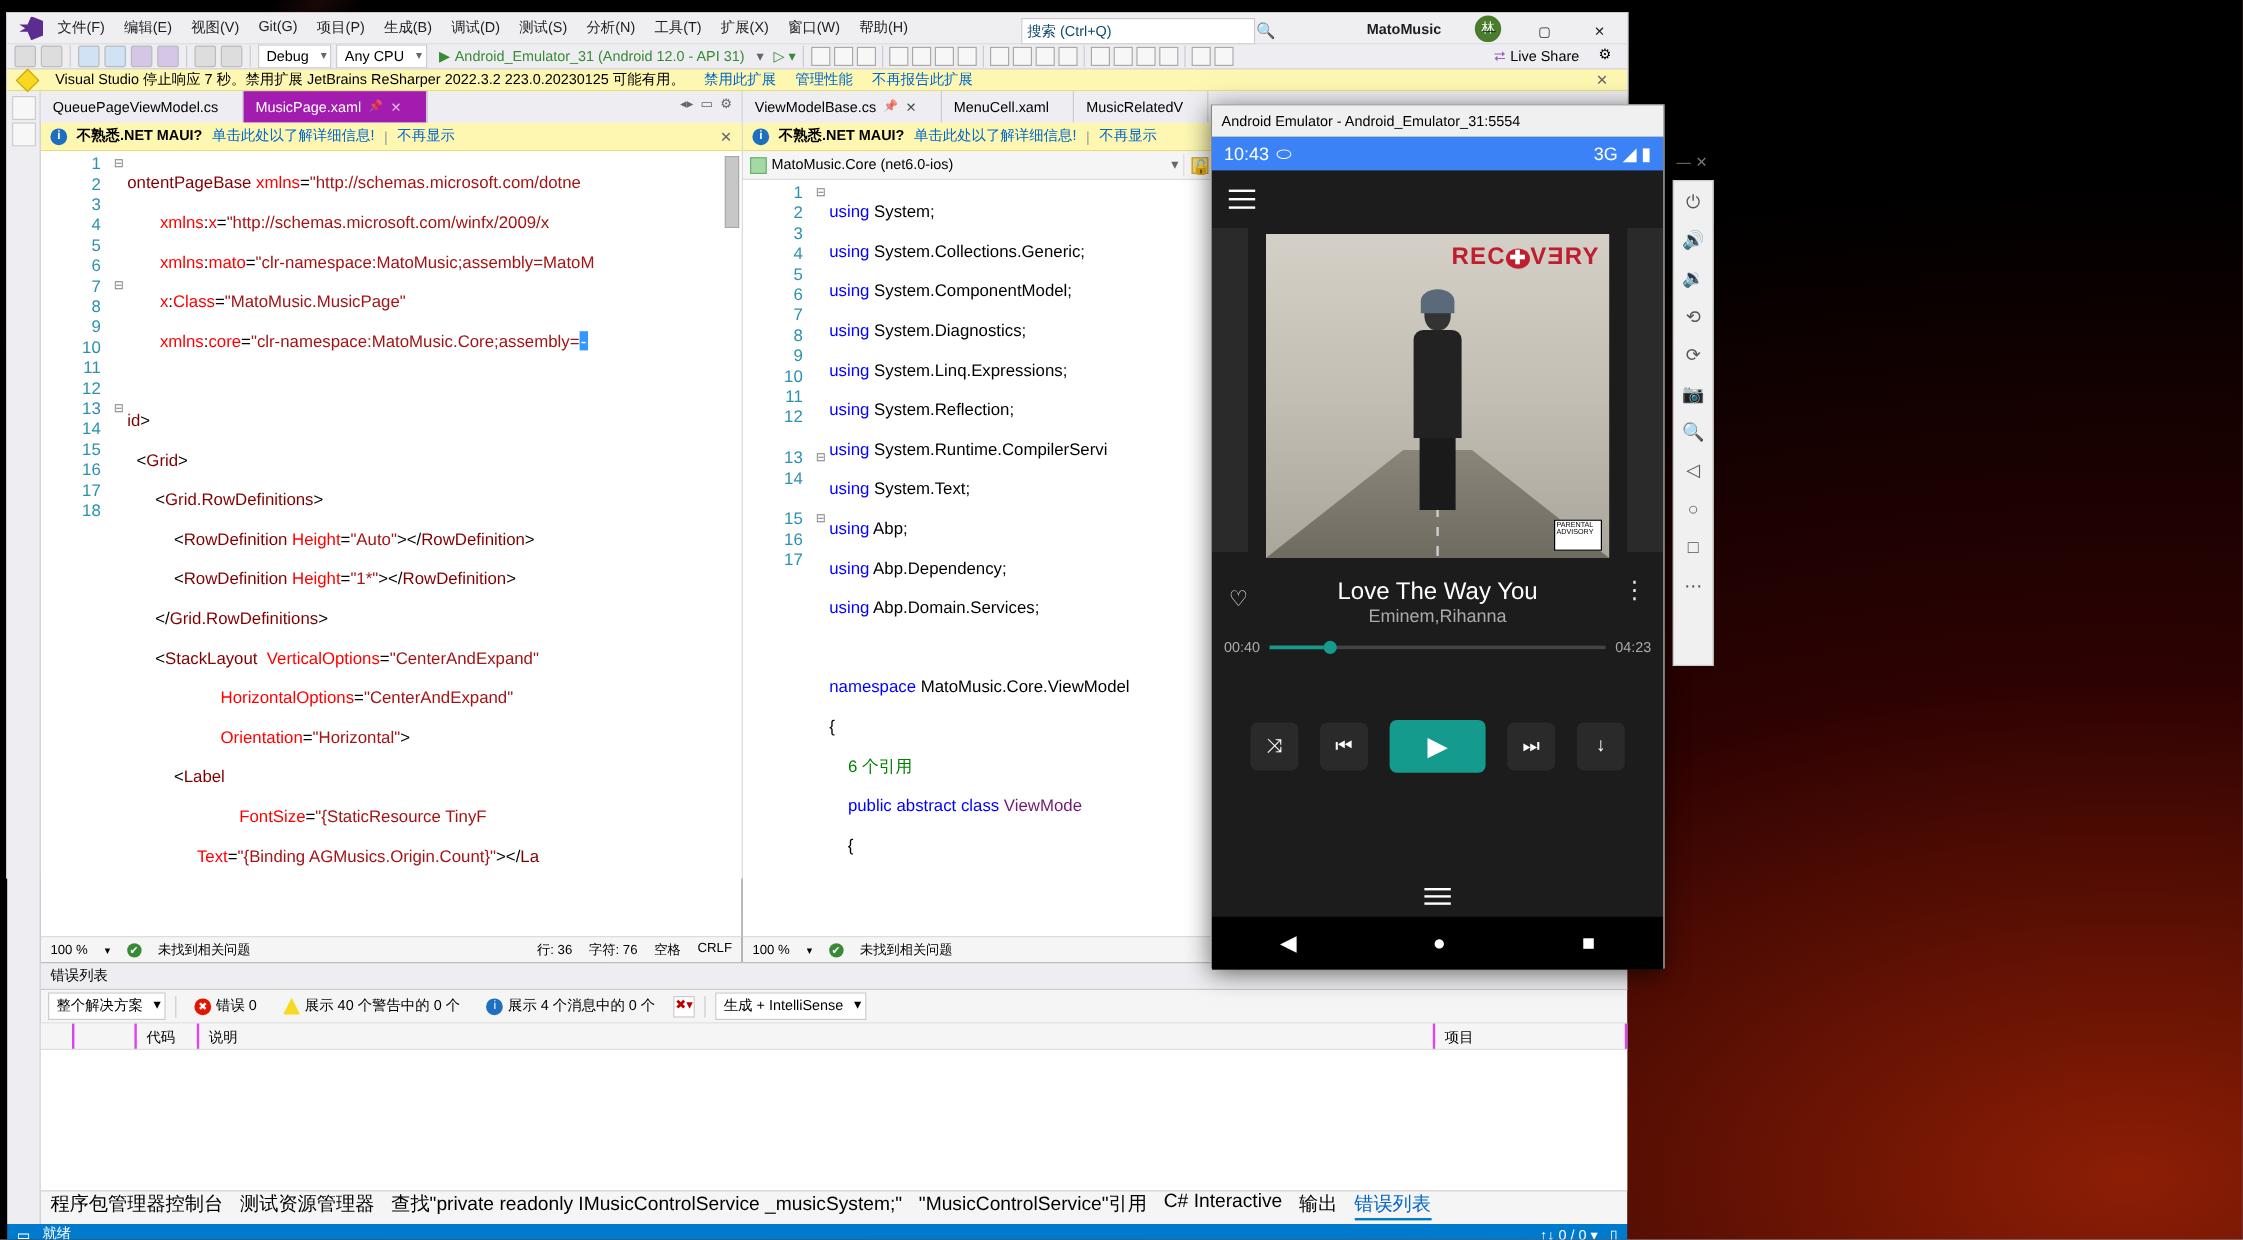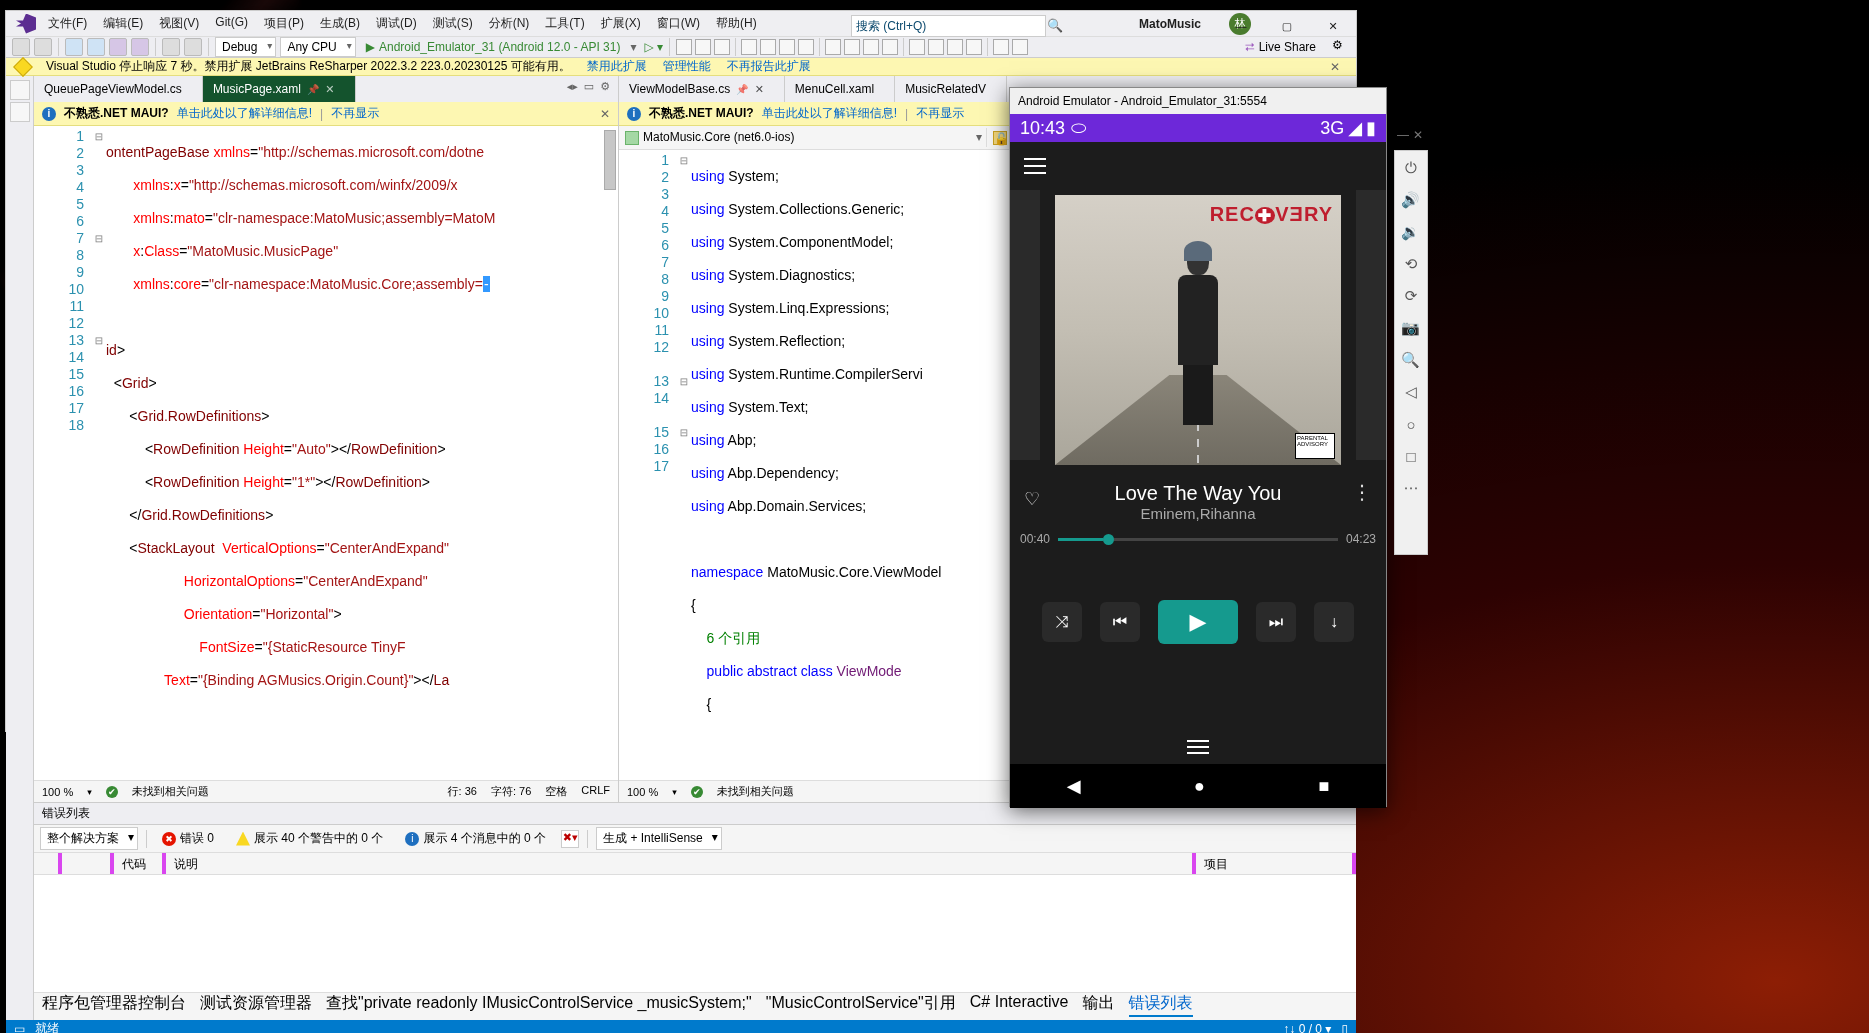--- a/index.html
+++ b/index.html
@@ -33,21 +33,21 @@
 .tb-iconrow { display:flex; gap:3px; align-items:center; }
 .tb-iconrow .sq{ width:16px; height:16px; border:1px solid #aaa; background:#f7f7f7;}
 
 .vs-yellowbar { height:28px; background:#fdf7b2; border-bottom:1px solid #e5de7e; display:flex; align-items:center; padding:0 10px; font-size:12px; gap:16px;}
 .vs-yellowbar .warn-ico{ width:14px; height:14px; background:#f9d821; border:1px solid #caa810; transform:rotate(45deg);}
 .vs-yellowbar a{ color:#0066cc; text-decoration:none;}
 .vs-yellowbar .close-x{ margin-left:auto; color:#666; padding:0 6px;}
 
 .vs-tabrow { height: 26px; background: #eeeef2; display: flex; align-items: stretch; font-size: 12px; position:relative;}
 .vs-tab { padding: 4px 20px 4px 10px; background: #eeeef2; border-right:1px solid #ccc; display:flex; align-items:center; gap:6px; position:relative;}
-.vs-tab.active { background: #14532d; color: #fff; }
+.vs-tab.active { background: #a21caf; color: #fff; }
 .vs-tab .pin{ font-size:10px; opacity:0.7;}
 .vs-tab .x{ font-size:11px; opacity:0.7;}
 .tabrow-icons{ margin-left:auto; display:flex; gap:6px; padding:4px 8px; color:#666; font-size:11px;}
 .tabrow-left .tabrow-icons{ margin-right:0;}
 
 .vs-splitpanes { flex:1; display:flex; overflow:hidden;}
 .vs-leftstrip{ width:28px; background:#eeeef2; border-right:1px solid #ccc; display:flex; flex-direction:column; align-items:center; padding-top:4px; gap:2px;}
 .vs-leftstrip .stripbtn{ width:20px; height:20px; border:1px solid #ccc; background:#f7f7f7;}
 .code-pane { flex:1; display:flex; flex-direction:column; border-right:1px solid #ccc; min-width:0;}
 .pane-yellow { height:24px; background:#fdf7b2; display:flex; align-items:center; padding:0 8px; font-size:12px; gap:8px; border-bottom:1px solid #e5de7e;}
@@ -78,33 +78,33 @@
 .error-panel { height:190px; background:#f5f5f5; border-top:1px solid #ccc; display:flex; flex-direction:column; font-size:12px;}
 .ep-header { height:22px; background:#eeeef2; padding:2px 8px; display:flex; align-items:center; border-bottom:1px solid #ccc;}
 .ep-toolbar { height:28px; display:flex; align-items:center; padding:2px 6px; gap:8px; border-bottom:1px solid #ddd;}
 .ep-toolbar .combo{ border:1px solid #ccc; padding:2px 18px 2px 6px; position:relative; background:#fff;}
 .ep-toolbar .combo:after{content:"▾"; position:absolute; right:3px;}
 .ep-toolbar .badge{ display:flex; align-items:center; gap:4px; padding:2px 6px; border:1px solid transparent;}
 .ep-toolbar .badge.err .ico{ width:14px; height:14px; border-radius:50%; background:#e51400; color:#fff; display:flex; align-items:center; justify-content:center; font-size:9px;}
 .ep-toolbar .badge.warn .ico{width:14px;height:14px; background:#f9d821; clip-path:polygon(50% 0,100% 100%,0 100%);}
 .ep-toolbar .badge.info .ico{width:14px;height:14px;border-radius:50%; background:#1e6fbf;color:#fff;font-size:10px;display:flex;align-items:center;justify-content:center;}
 .ep-table-head{ height:22px; display:flex; border-bottom:1px solid #ddd; background:#f5f5f5; font-size:12px;}
-.ep-table-head div{ padding:3px 8px; border-right:4px solid #d946ef;}
+.ep-table-head div{ padding:3px 8px; border-right:2px solid #d946ef;}
 
 .bottom-tabs{ height:28px; display:flex; align-items:flex-start; padding:0 8px; gap:14px; font-size:16px; background:#f5f5f5; border-top:1px solid #ddd;}
 .bottom-tabs span.active{ color:#0066cc; border-bottom:2px solid #007acc; padding-bottom:1px;}
 
 .vs-statusbar { height:24px; background:#007acc; color:#fff; display:flex; align-items:center; padding:0 8px; font-size:12px; gap:10px;}
 .vs-statusbar .right{ margin-left:auto; display:flex; gap:10px;}
 
 
 .emu-window { position:absolute; left:1009px; top:87px; width:378px; height:720px; background:#fff; border:1px solid #888; box-shadow:0 4px 20px rgba(0,0,0,0.6);}
 .emu-title{ height:26px; background:#f0f0f0; padding:3px 8px; font-size:12px; display:flex; align-items:center;}
 .emu-body{ height:694px; background:#1c1c1c; position:relative; overflow:hidden;}
-.an-statusbar{ height:28px; background:#6d28d9; color:#fff; display:flex; align-items:center; padding:0 10px; font-size:18px;}
+.an-statusbar{ height:28px; background:#3b82f6; color:#fff; display:flex; align-items:center; padding:0 10px; font-size:15px;}
 .an-statusbar .right{ margin-left:auto; display:flex; gap:4px; align-items:center;}
 .an-appbar{ height:48px; display:flex; align-items:center; padding:0 14px;}
 .an-burger{ width:22px; height:16px; display:flex; flex-direction:column; justify-content:space-between;}
 .an-burger div{height:2px; background:#fff;}
 .album-zone{ height:280px; display:flex; align-items:center; justify-content:center; position:relative;}
 .album{ width:286px; height:270px; background: linear-gradient(#d5d0c7 0%, #c3beb3 50%, #aaa69b 100%); position:relative; overflow:hidden;}
 .album .title-txt{ position:absolute; right:8px; top:8px; color:#bf1e2e; font-weight:800; font-size:20px; letter-spacing:1px;}
 .album .title-txt .plus{ color:#fff; background:#bf1e2e; border-radius:50%; padding:0 3px; font-size:16px;}
 .album .figure{ position:absolute; left:50%; top:50px; transform:translateX(-50%); width:46px; height:170px;}
 .album .figure .head{width:22px;height:30px; background:#333; border-radius:50% 50% 40% 40%; margin:0 auto; position:relative;}
@@ -334,20 +334,21 @@
 <div></div>
 <div><span class="c-tag">id</span>&gt;</div>
 <div>  &lt;<span class="c-tag">Grid</span>&gt;</div>
 <div>      &lt;<span class="c-tag">Grid.RowDefinitions</span>&gt;</div>
 <div>          &lt;<span class="c-tag">RowDefinition</span> <span class="c-attr">Height</span>=<span class="c-str">"Auto"</span>&gt;&lt;/<span class="c-tag">RowDefinition</span>&gt;</div>
 <div>          &lt;<span class="c-tag">RowDefinition</span> <span class="c-attr">Height</span>=<span class="c-str">"1*"</span>&gt;&lt;/<span class="c-tag">RowDefinition</span>&gt;</div>
 <div>      &lt;/<span class="c-tag">Grid.RowDefinitions</span>&gt;</div>
 <div>      &lt;<span class="c-tag">StackLayout</span>  <span class="c-attr">VerticalOptions</span>=<span class="c-str">"CenterAndExpand"</span></div>
 <div>                    <span class="c-attr">HorizontalOptions</span>=<span class="c-str">"CenterAndExpand"</span></div>
 <div>                    <span class="c-attr">Orientation</span>=<span class="c-str">"Horizontal"</span>&gt;</div>
+<div>          &lt;<span class="c-tag">Label</span></div>
 <div>                        <span class="c-attr">FontSize</span>=<span class="c-str">"{StaticResource TinyF</span></div>
 <div>               <span class="c-attr">Text</span>=<span class="c-str">"{Binding AGMusics.Origin.Count}"</span>&gt;&lt;/<span class="c-tag">La</span></div>
             </div>
             <div class="scroll-thumb" style="top:4px; height:60px;"></div>
           </div>
           <div class="code-status">
             <span>100 %</span>
               <span style="font-size:9px">▾</span>
             <span class="ok-ico">✔</span>
             <span>未找到相关问题</span>

